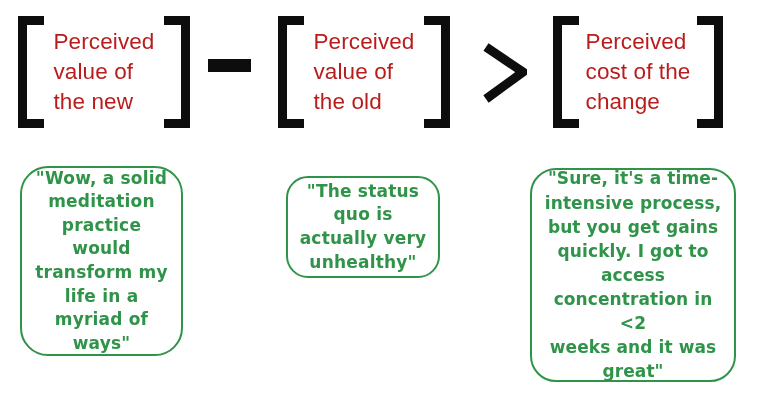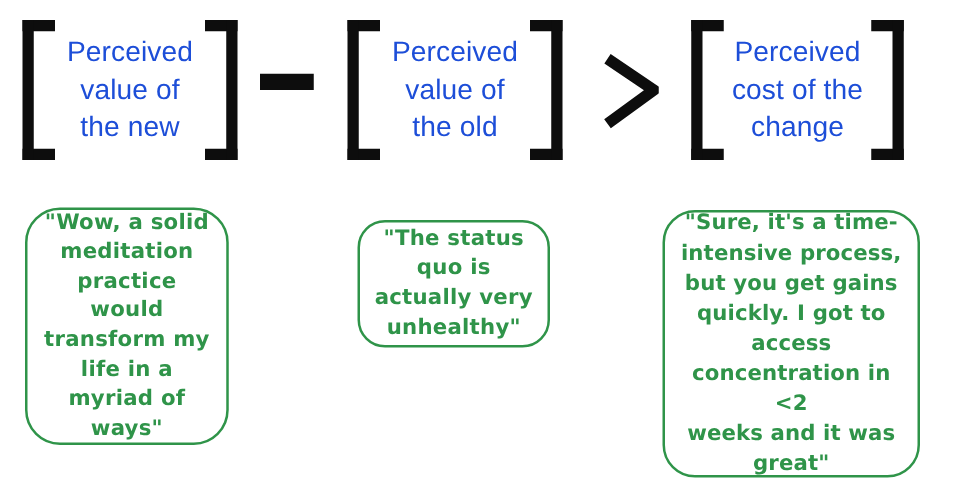--- a/index.html
+++ b/index.html
@@ -51,24 +51,24 @@
   .bracket-label {
     position: absolute;
     left: 24px;
     right: 24px;
     top: 0;
     height: 112px;
     display: flex;
     flex-direction: column;
     align-items: center;
     justify-content: center;
-    text-align: center;
+    text-align: left;
     font-size: 22.5px;
     line-height: 1.32;
-    color: #1d4ed8;
+    color: #b91c1c;
     letter-spacing: 0.1px;
     white-space: pre-line;
   }
 
   #group-new  { left: 18px;  width: 172px; }
   #group-old  { left: 278px; width: 172px; }
   #group-cost { left: 553px; width: 170px; }
 
   
   .op-minus {

